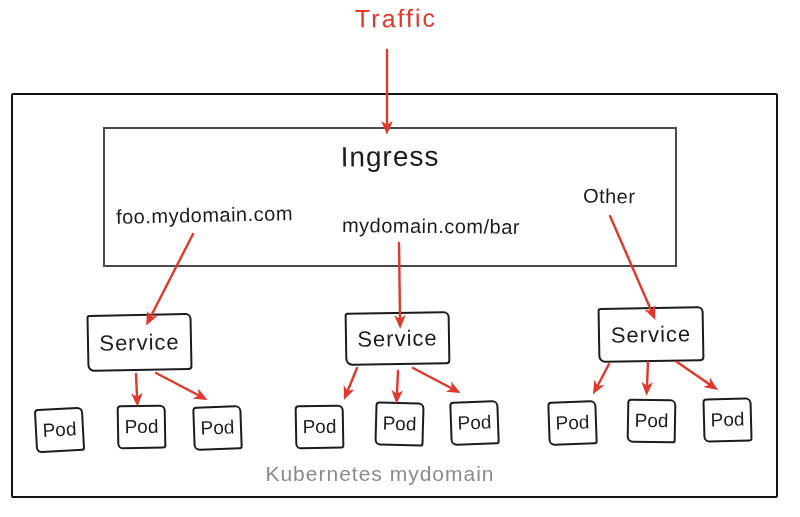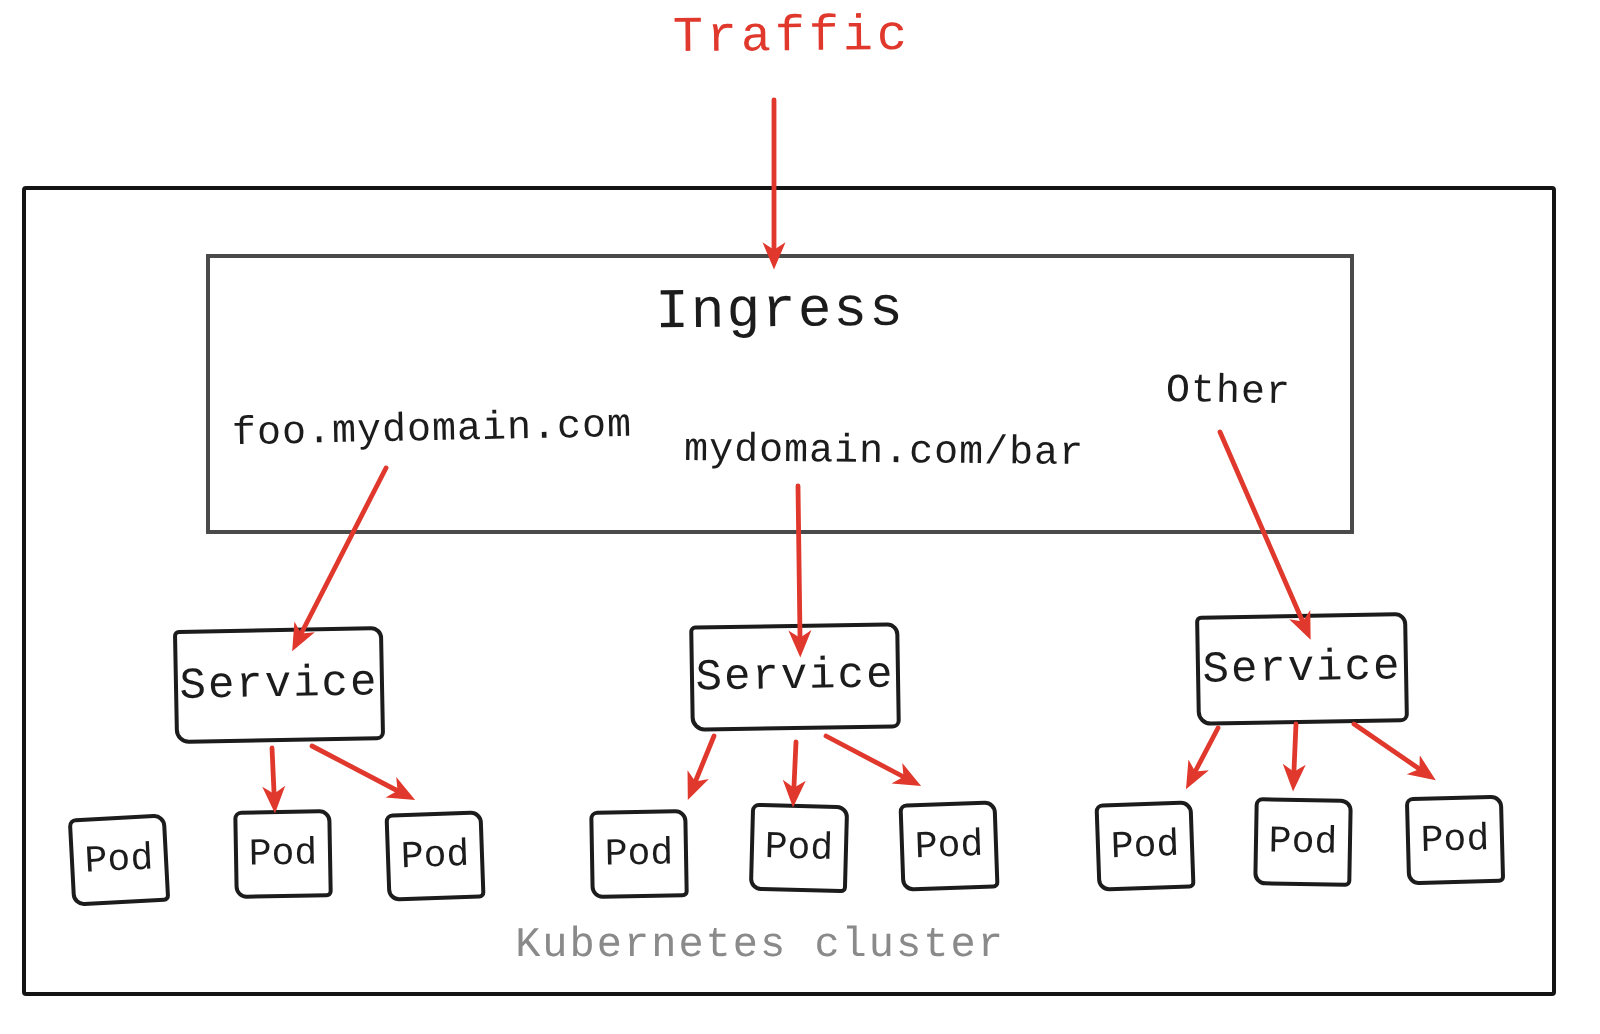--- a/index.html
+++ b/index.html
@@ -6,21 +6,21 @@
     --arrow-red:#e0382c;
     --stroke-black:#1c1c1c;
     --ingress-border:#4a4a4a;
     --cluster-label-gray:#8a8a8a;
     --background:#ffffff;
   }
   html,body{margin:0;padding:0;background:var(--background);}
   .stage{
     position:relative;width:800px;height:517px;overflow:hidden;
     background:var(--background);
-    font-family:Liberation Mono, monospace;color:var(--stroke-black);
+    font-family:Liberation Sans, sans-serif;color:var(--stroke-black);
   }
   .stage *{box-sizing:border-box;}
   .traffic{
     position:absolute;left:296px;top:4px;width:200px;text-align:center;
     font-size:25px;letter-spacing:2px;color:var(--arrow-red);
     transform:rotate(-.5deg);
   }
   .cluster-box{
     position:absolute;left:11px;top:93px;width:767px;height:405px;
     border:2.5px solid #141414;border-radius:2px;background:transparent;
@@ -135,15 +135,15 @@
     <line x1="136" y1="374" x2="137" y2="396" marker-end="url(#ah)"></line>
     <line x1="156" y1="373" x2="198" y2="395" marker-end="url(#ah)"></line>
     <line x1="357" y1="368" x2="348" y2="390" marker-end="url(#ah)"></line>
     <line x1="398" y1="371" x2="397" y2="393" marker-end="url(#ah)"></line>
     <line x1="413" y1="368" x2="451" y2="388" marker-end="url(#ah)"></line>
     <line x1="609" y1="364" x2="598" y2="385" marker-end="url(#ah)"></line>
     <line x1="648" y1="362" x2="647" y2="385" marker-end="url(#ah)"></line>
     <line x1="677" y1="362" x2="709" y2="384" marker-end="url(#ah)"></line>
   </svg>
 
-  <div class="cluster-label">Kubernetes cluster</div>
+  <div class="cluster-label">Kubernetes mydomain</div>
 
 </div>
 
 </body></html>

